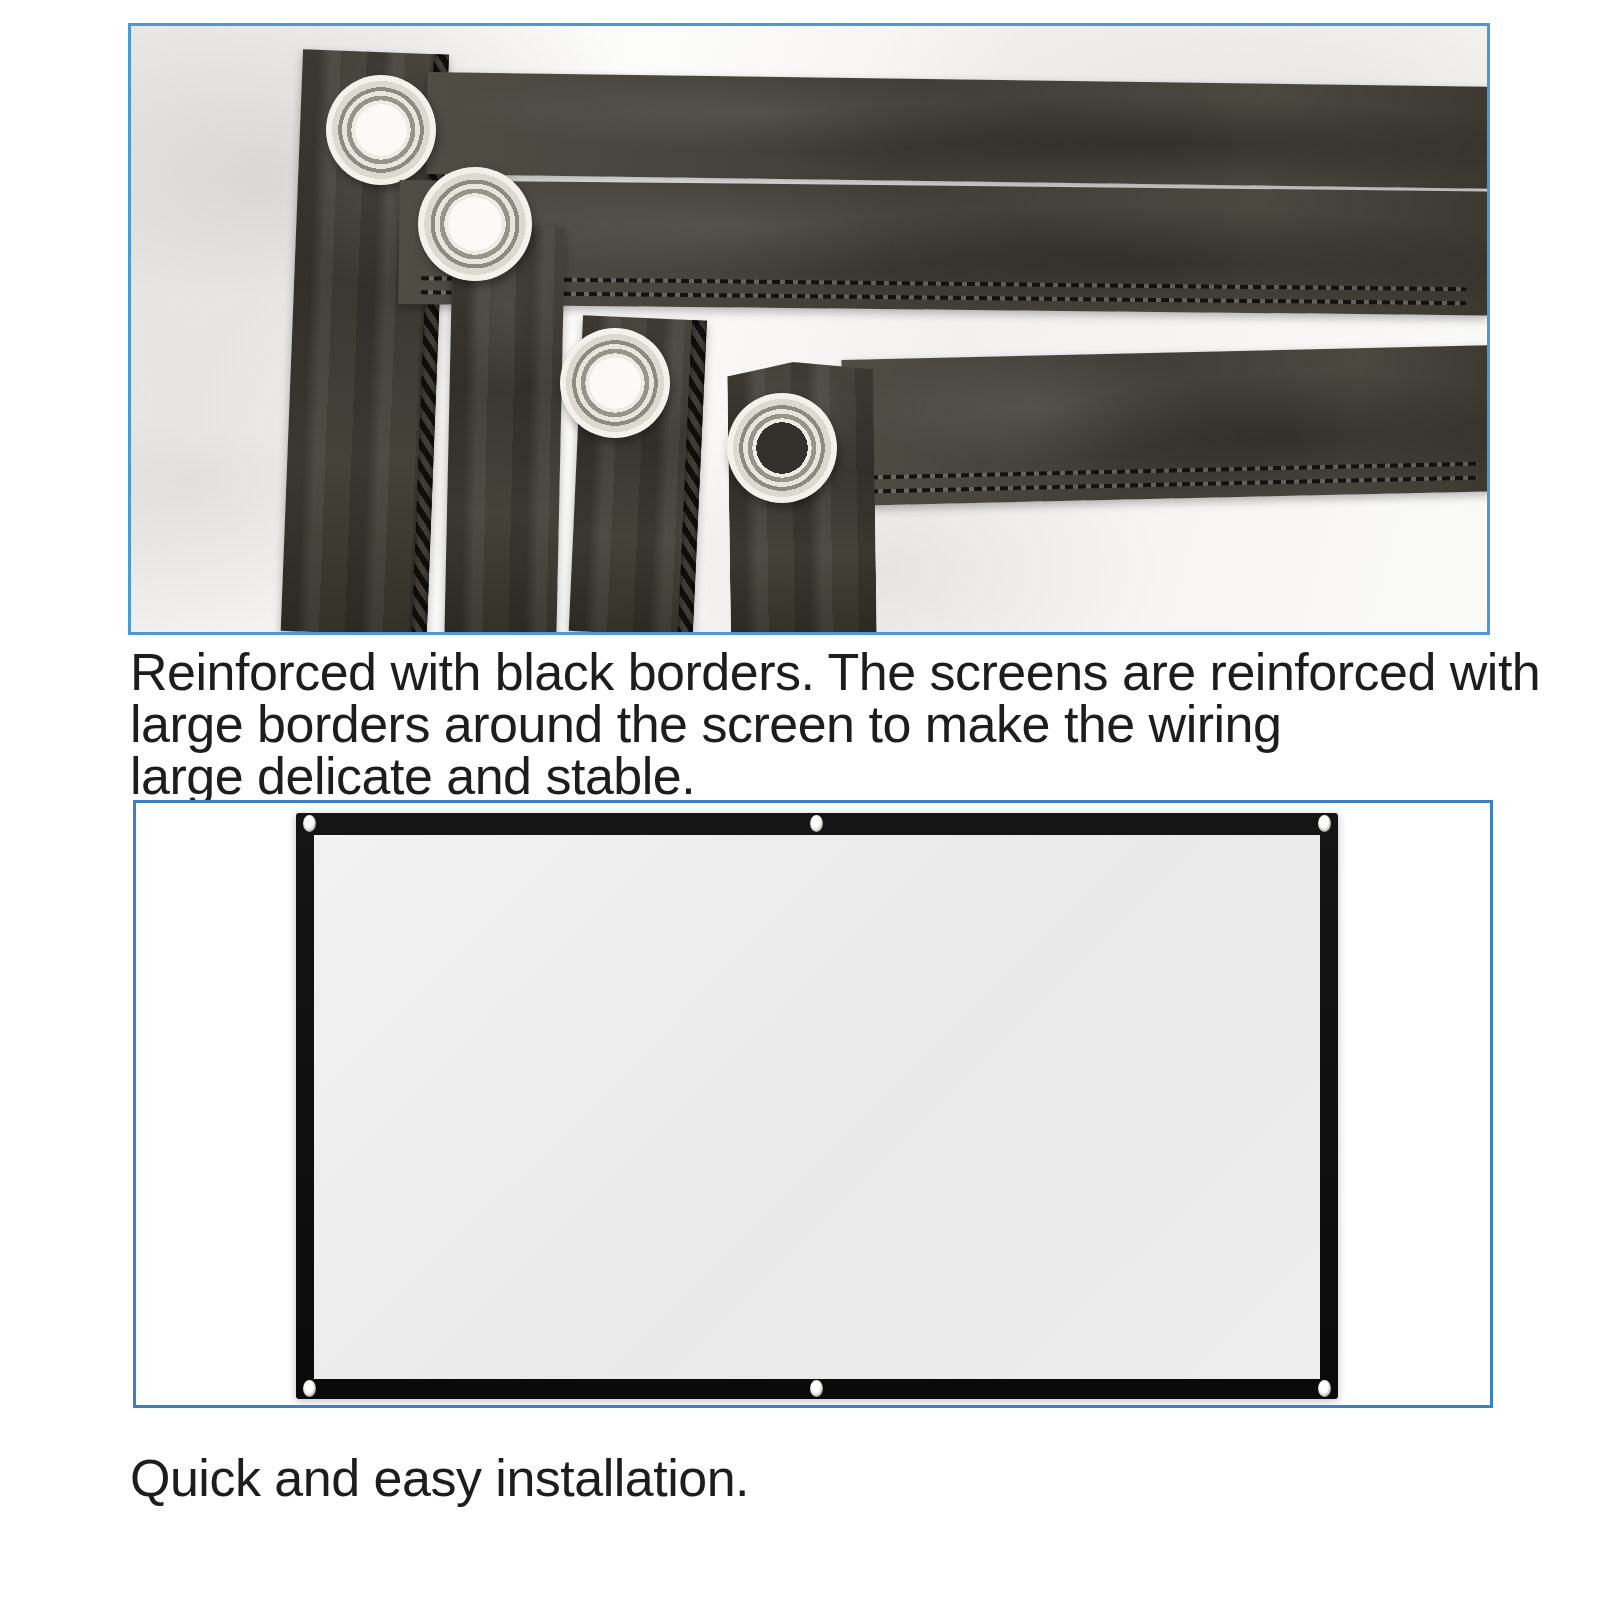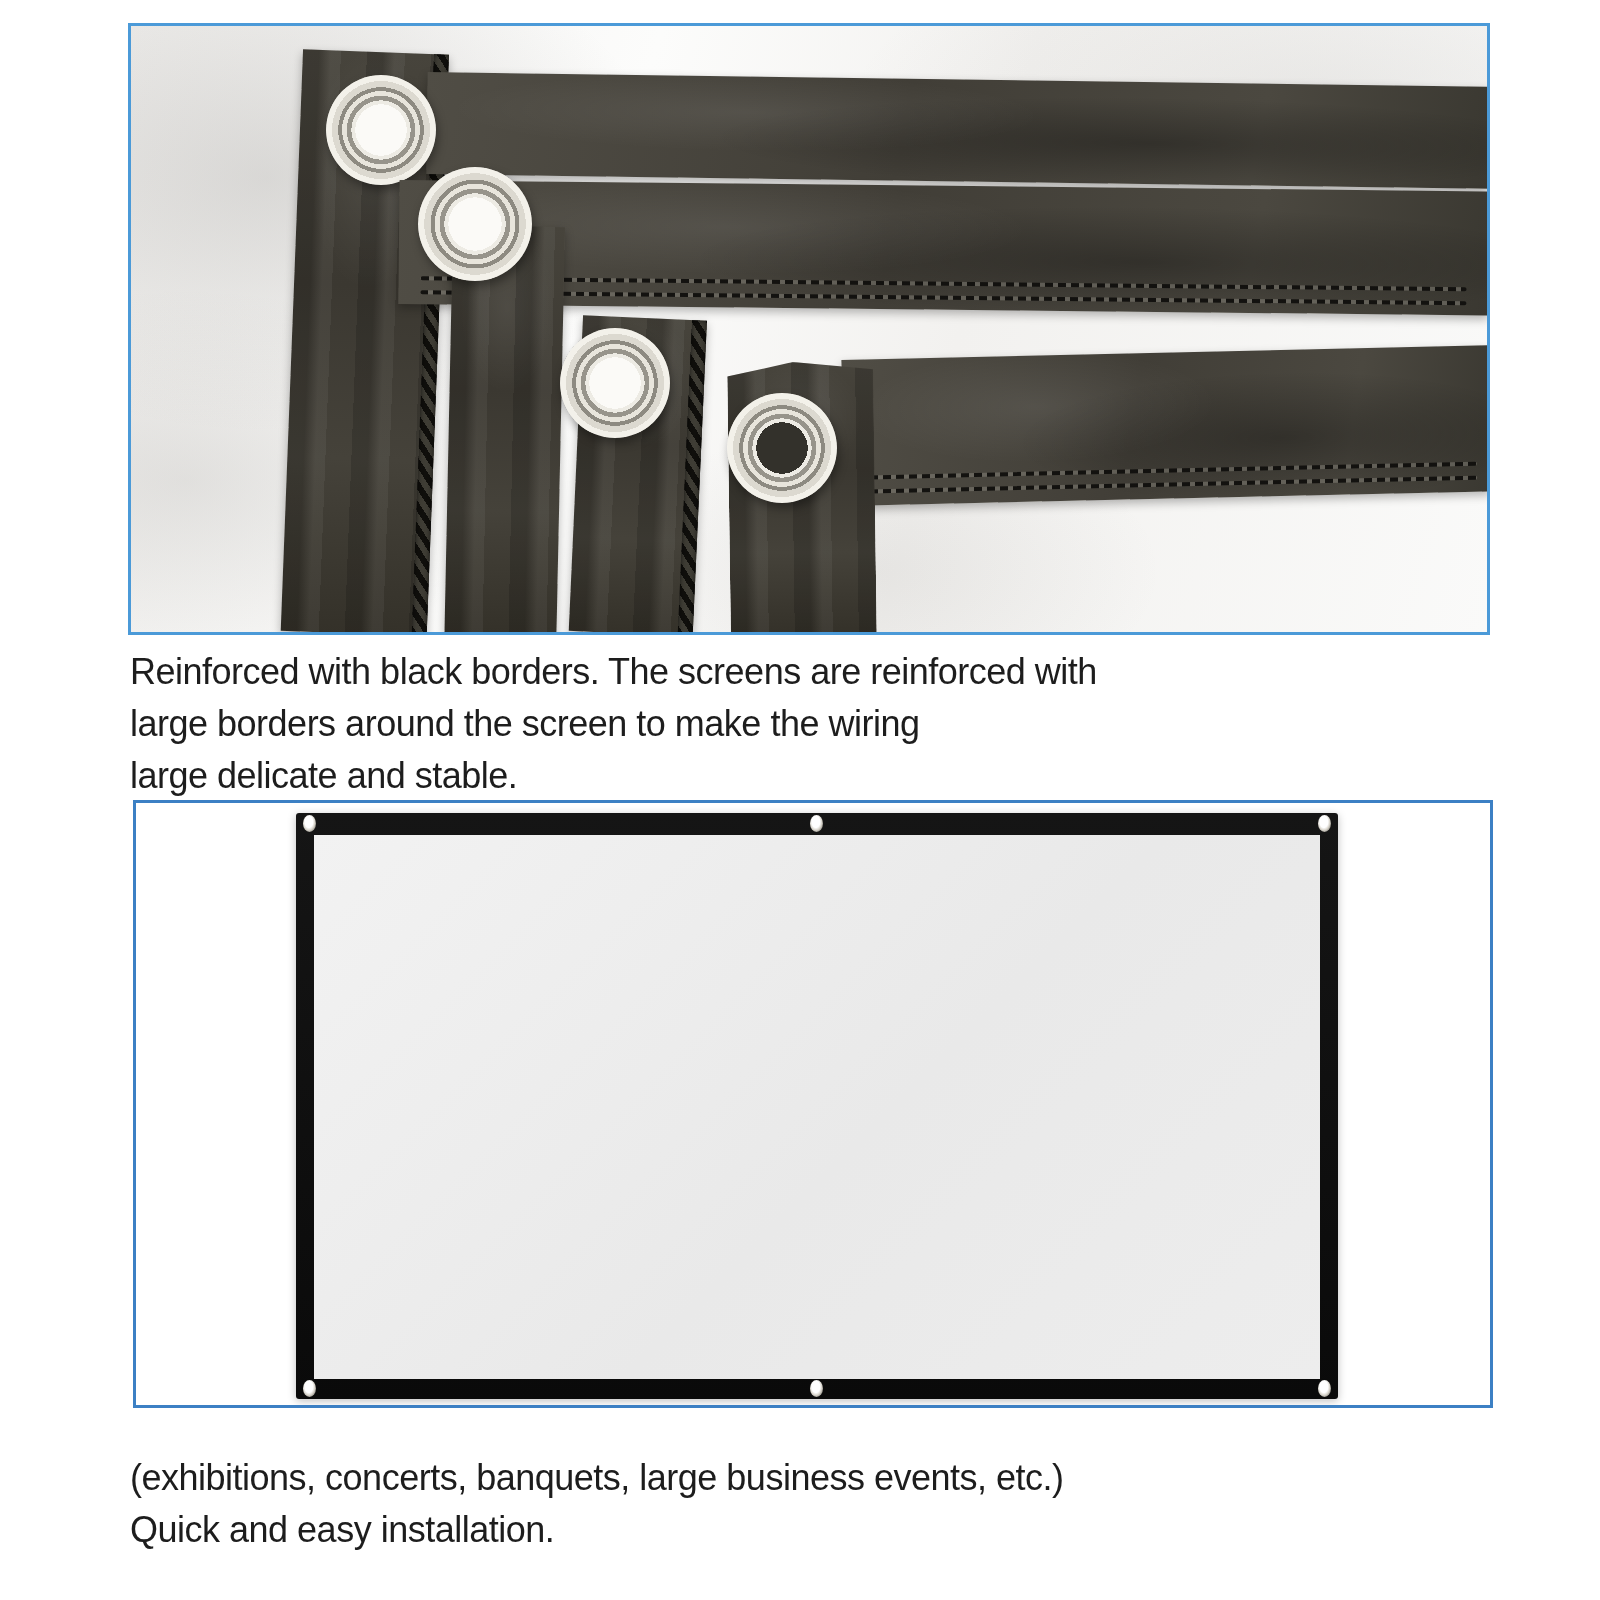--- a/index.html
+++ b/index.html
@@ -114,21 +114,21 @@
   }
   .hole.h-top { top: 2px; }
   .hole.h-bottom { bottom: 2px; }
   .hole.h-left { left: 7px; }
   .hole.h-center { left: calc(50% - 7px); }
   .hole.h-right { right: 7px; }
 
   
   .caption {
     position: absolute; left: 130px; width: 1420px;
-    font-size: 36px; line-height: 52px; letter-spacing: -0.5px;
+    font-size: 52px; line-height: 52px; letter-spacing: -0.5px;
     color: #1d1d1d; font-weight: 400;
   }
   .caption-1 { top: 646px; }
   .caption-2 { top: 1452px; }
   .caption div { white-space: nowrap; }
 </style>
 </head>
 <body>
 
 <div class="canvas">
@@ -175,17 +175,16 @@
       <span class="hole h-top h-left"></span>
       <span class="hole h-top h-center"></span>
       <span class="hole h-top h-right"></span>
       <span class="hole h-bottom h-left"></span>
       <span class="hole h-bottom h-center"></span>
       <span class="hole h-bottom h-right"></span>
     </div>
   </div>
 
   <div class="caption caption-2">
-    <div>(exhibitions, concerts, banquets, large business events, etc.)</div>
     <div>Quick and easy installation.</div>
   </div>
 
 </div>
 
 </body></html>

